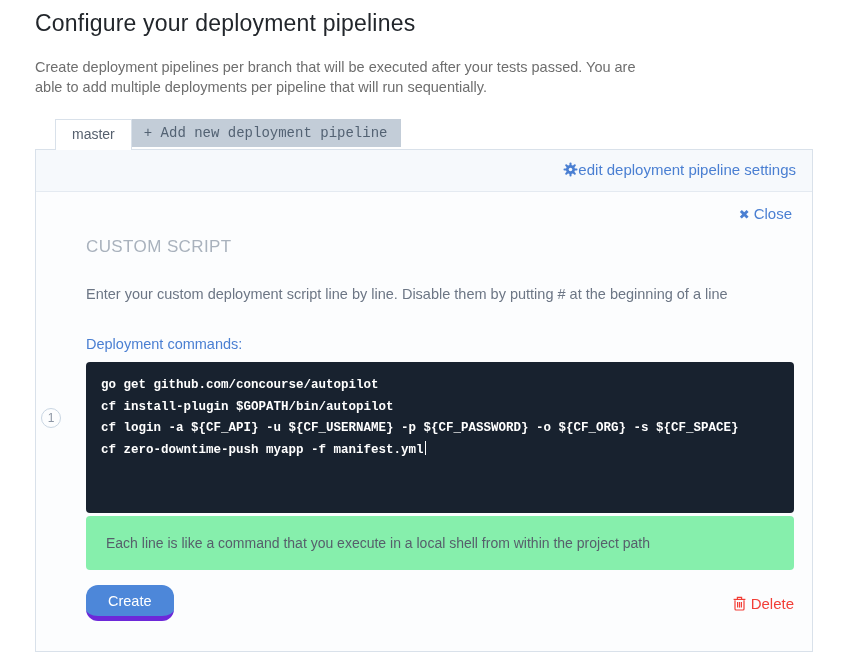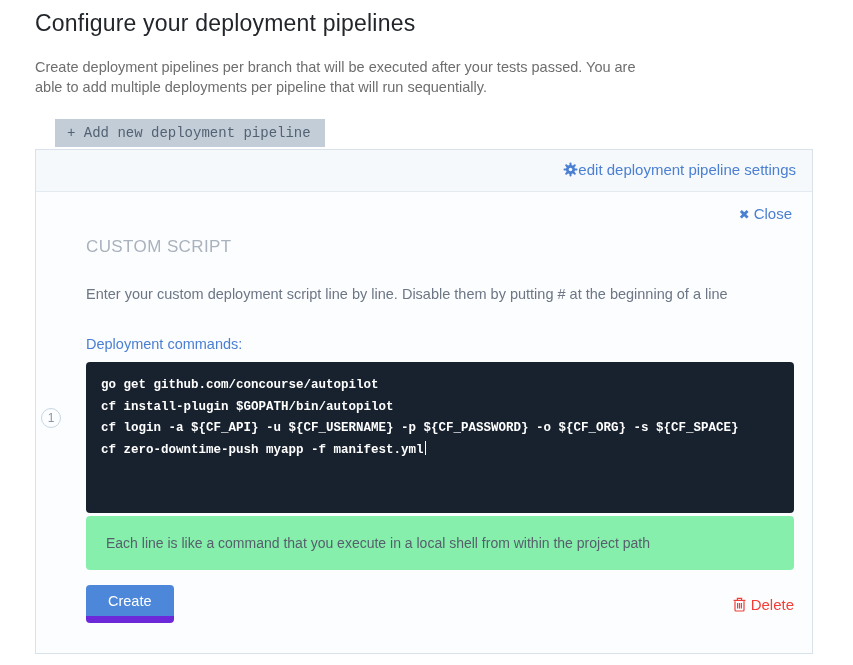--- a/index.html
+++ b/index.html
@@ -165,22 +165,22 @@
     margin-top: 15px;
     width: 708px;
     display: flex;
     justify-content: space-between;
     align-items: center;
     padding-bottom: 30px;
   }
   .create-button {
     background: #4d87d9;
     border: none;
-    border-bottom: 7px solid #6d28d9;
-    border-radius: 4px;
+    border-bottom: 5px solid #6d28d9;
+    border-radius: 12px;
     color: #ffffff;
     font-family: "Liberation Sans", sans-serif;
     font-size: 14.5px;
     padding: 8px 22px 7px 22px;
     cursor: pointer;
   }
   .delete-link {
     color: #f23e36;
     font-size: 15px;
     text-decoration: none;
@@ -194,20 +194,21 @@
 </head>
 <body>
 
 <div class="page">
 
   <h1 class="page-title">Configure your deployment pipelines</h1>
 
   <p class="page-desc">Create deployment pipelines per branch that will be executed after your tests passed. You are able to add multiple deployments per pipeline that will run sequentially.</p>
 
   <div class="tabs">
+    <div class="tab tab-active">master</div>
     <div class="tab tab-add">+ Add new deployment pipeline</div>
   </div>
 
   <div class="panel">
 
     <div class="panel-header">
       <a class="link-blue settings-link">
         <span class="gear-icon">
           <svg viewBox="0 0 16 16" width="15" height="15">
             <g fill="#4a7fd2">

